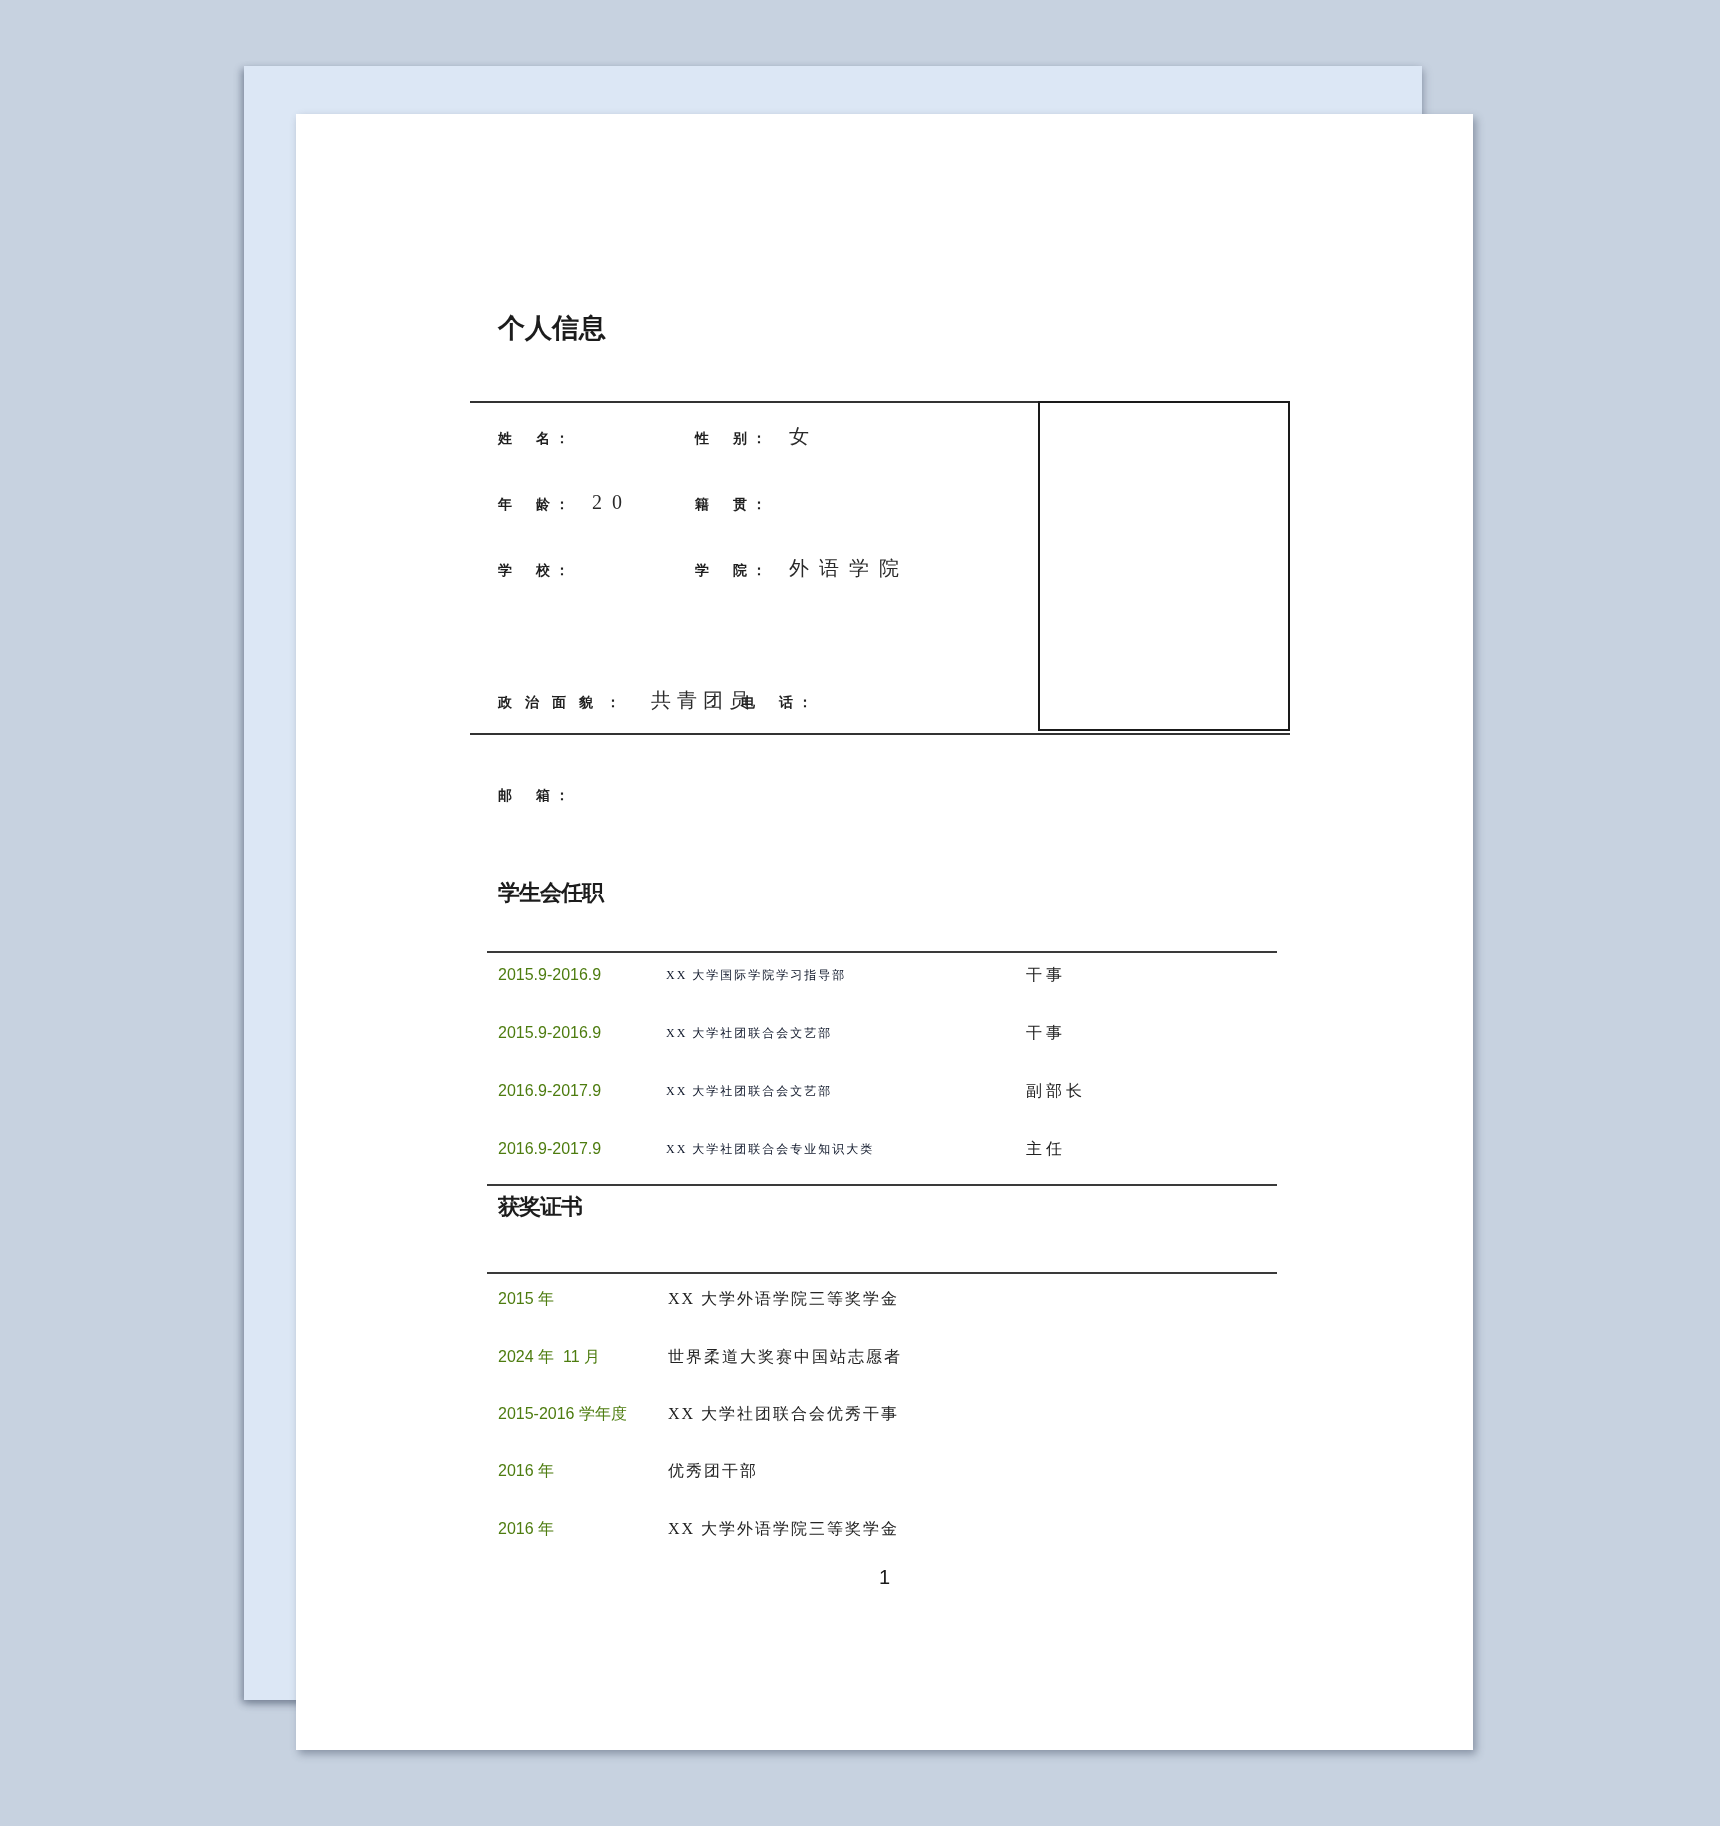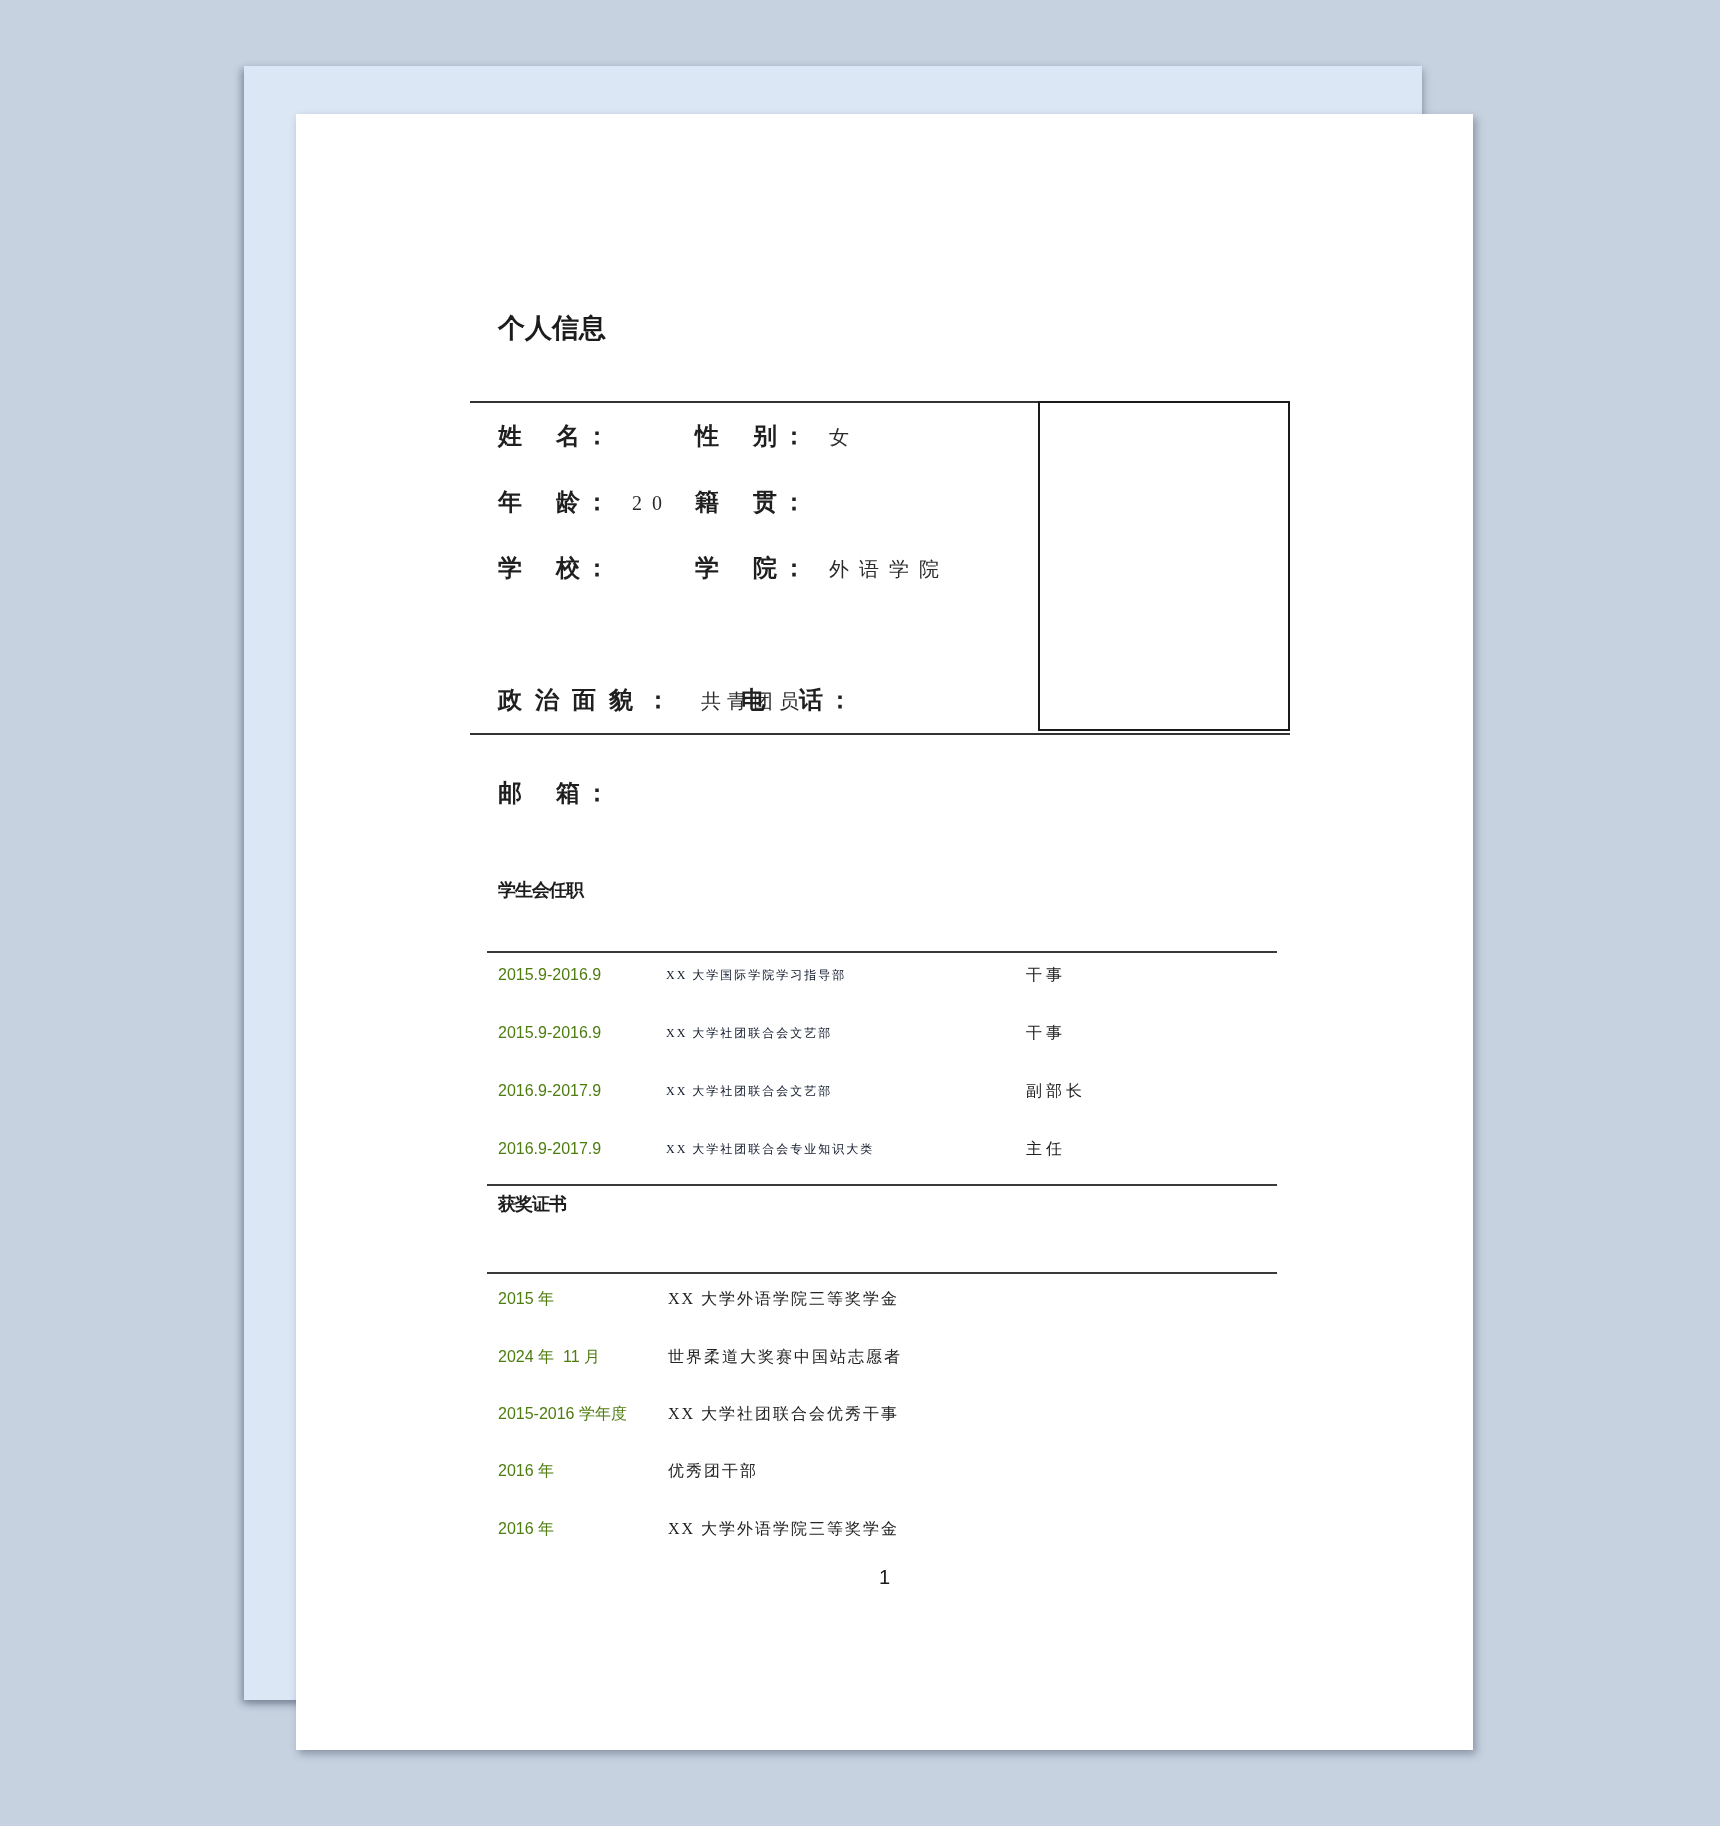--- a/index.html
+++ b/index.html
@@ -20,33 +20,33 @@
     box-shadow:3px 4px 8px rgba(60,72,94,.45);
   }
   .doc-heading{
     position:absolute;left:202px;margin:0;
     font-size:27px;font-weight:700;color:#1c1c1c;
     font-family:"Liberation Sans","DejaVu Sans",sans-serif;
     letter-spacing:0px;white-space:nowrap;
   }
   .sec-heading{
     position:absolute;left:202px;margin:0;
-    font-size:18px;font-weight:700;color:#1c1c1c;letter-spacing:-1px;white-space:nowrap;
+    font-size:22px;font-weight:700;color:#1c1c1c;letter-spacing:-1px;white-space:nowrap;
   }
   .hline{position:absolute;left:191px;width:790px;height:2px;background:#3a3a3a;}
   
   .info-table{
     position:absolute;left:174px;top:287px;width:820px;height:330px;
     border-top:2px solid #333;border-bottom:2px solid #333;
   }
   .trow{position:absolute;left:0;width:100%;height:66px;line-height:66px;white-space:nowrap;}
   .trow .c1{position:absolute;left:28px;}
   .trow .c2{position:absolute;}
   .lbl{
-    font-weight:700;color:#1f1f1f;font-size:24px;letter-spacing:5px;
+    font-weight:700;color:#1f1f1f;font-size:14px;letter-spacing:5px;
     font-family:"Liberation Sans","DejaVu Sans",sans-serif;white-space:pre;
   }
   .lbl.wide{letter-spacing:13px;}
   .val{
     font-family:"Liberation Serif","DejaVu Serif",serif;
     font-size:20px;color:#2a2a2a;letter-spacing:10px;margin-left:18px;white-space:pre;
   }
   .val.tight{letter-spacing:6px;}
   .photo-box{
     position:absolute;left:742px;top:287px;width:252px;height:330px;

